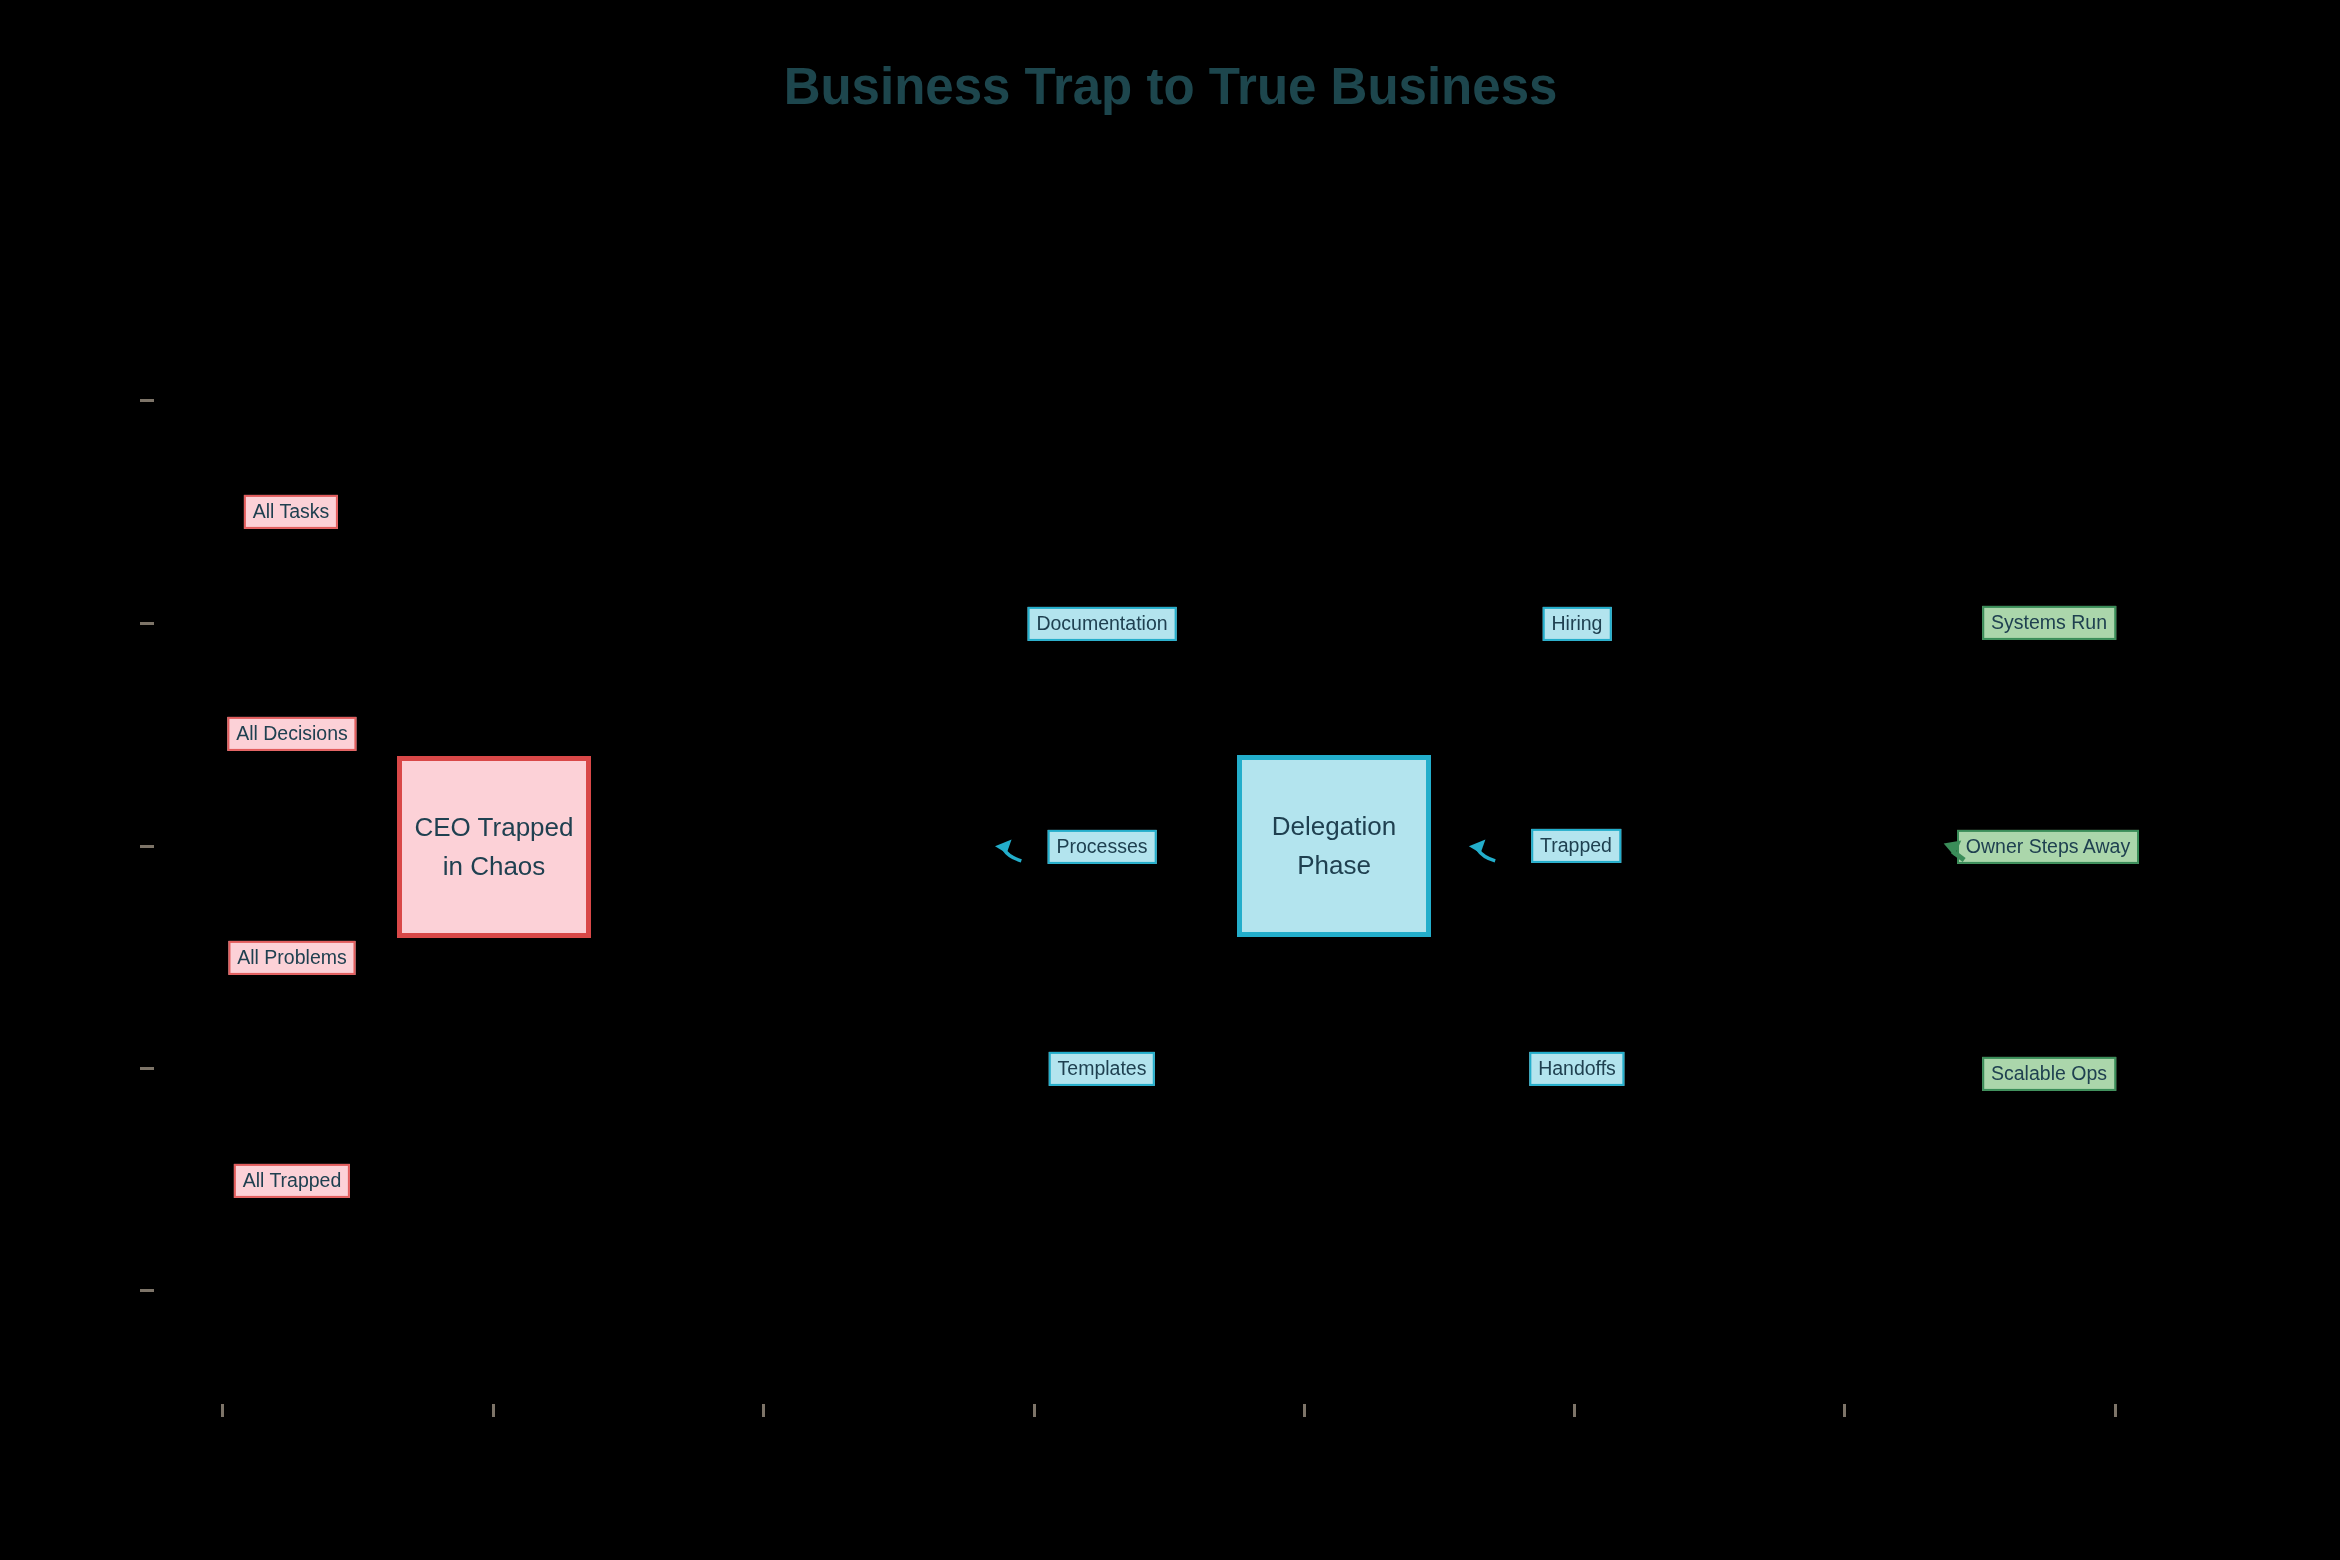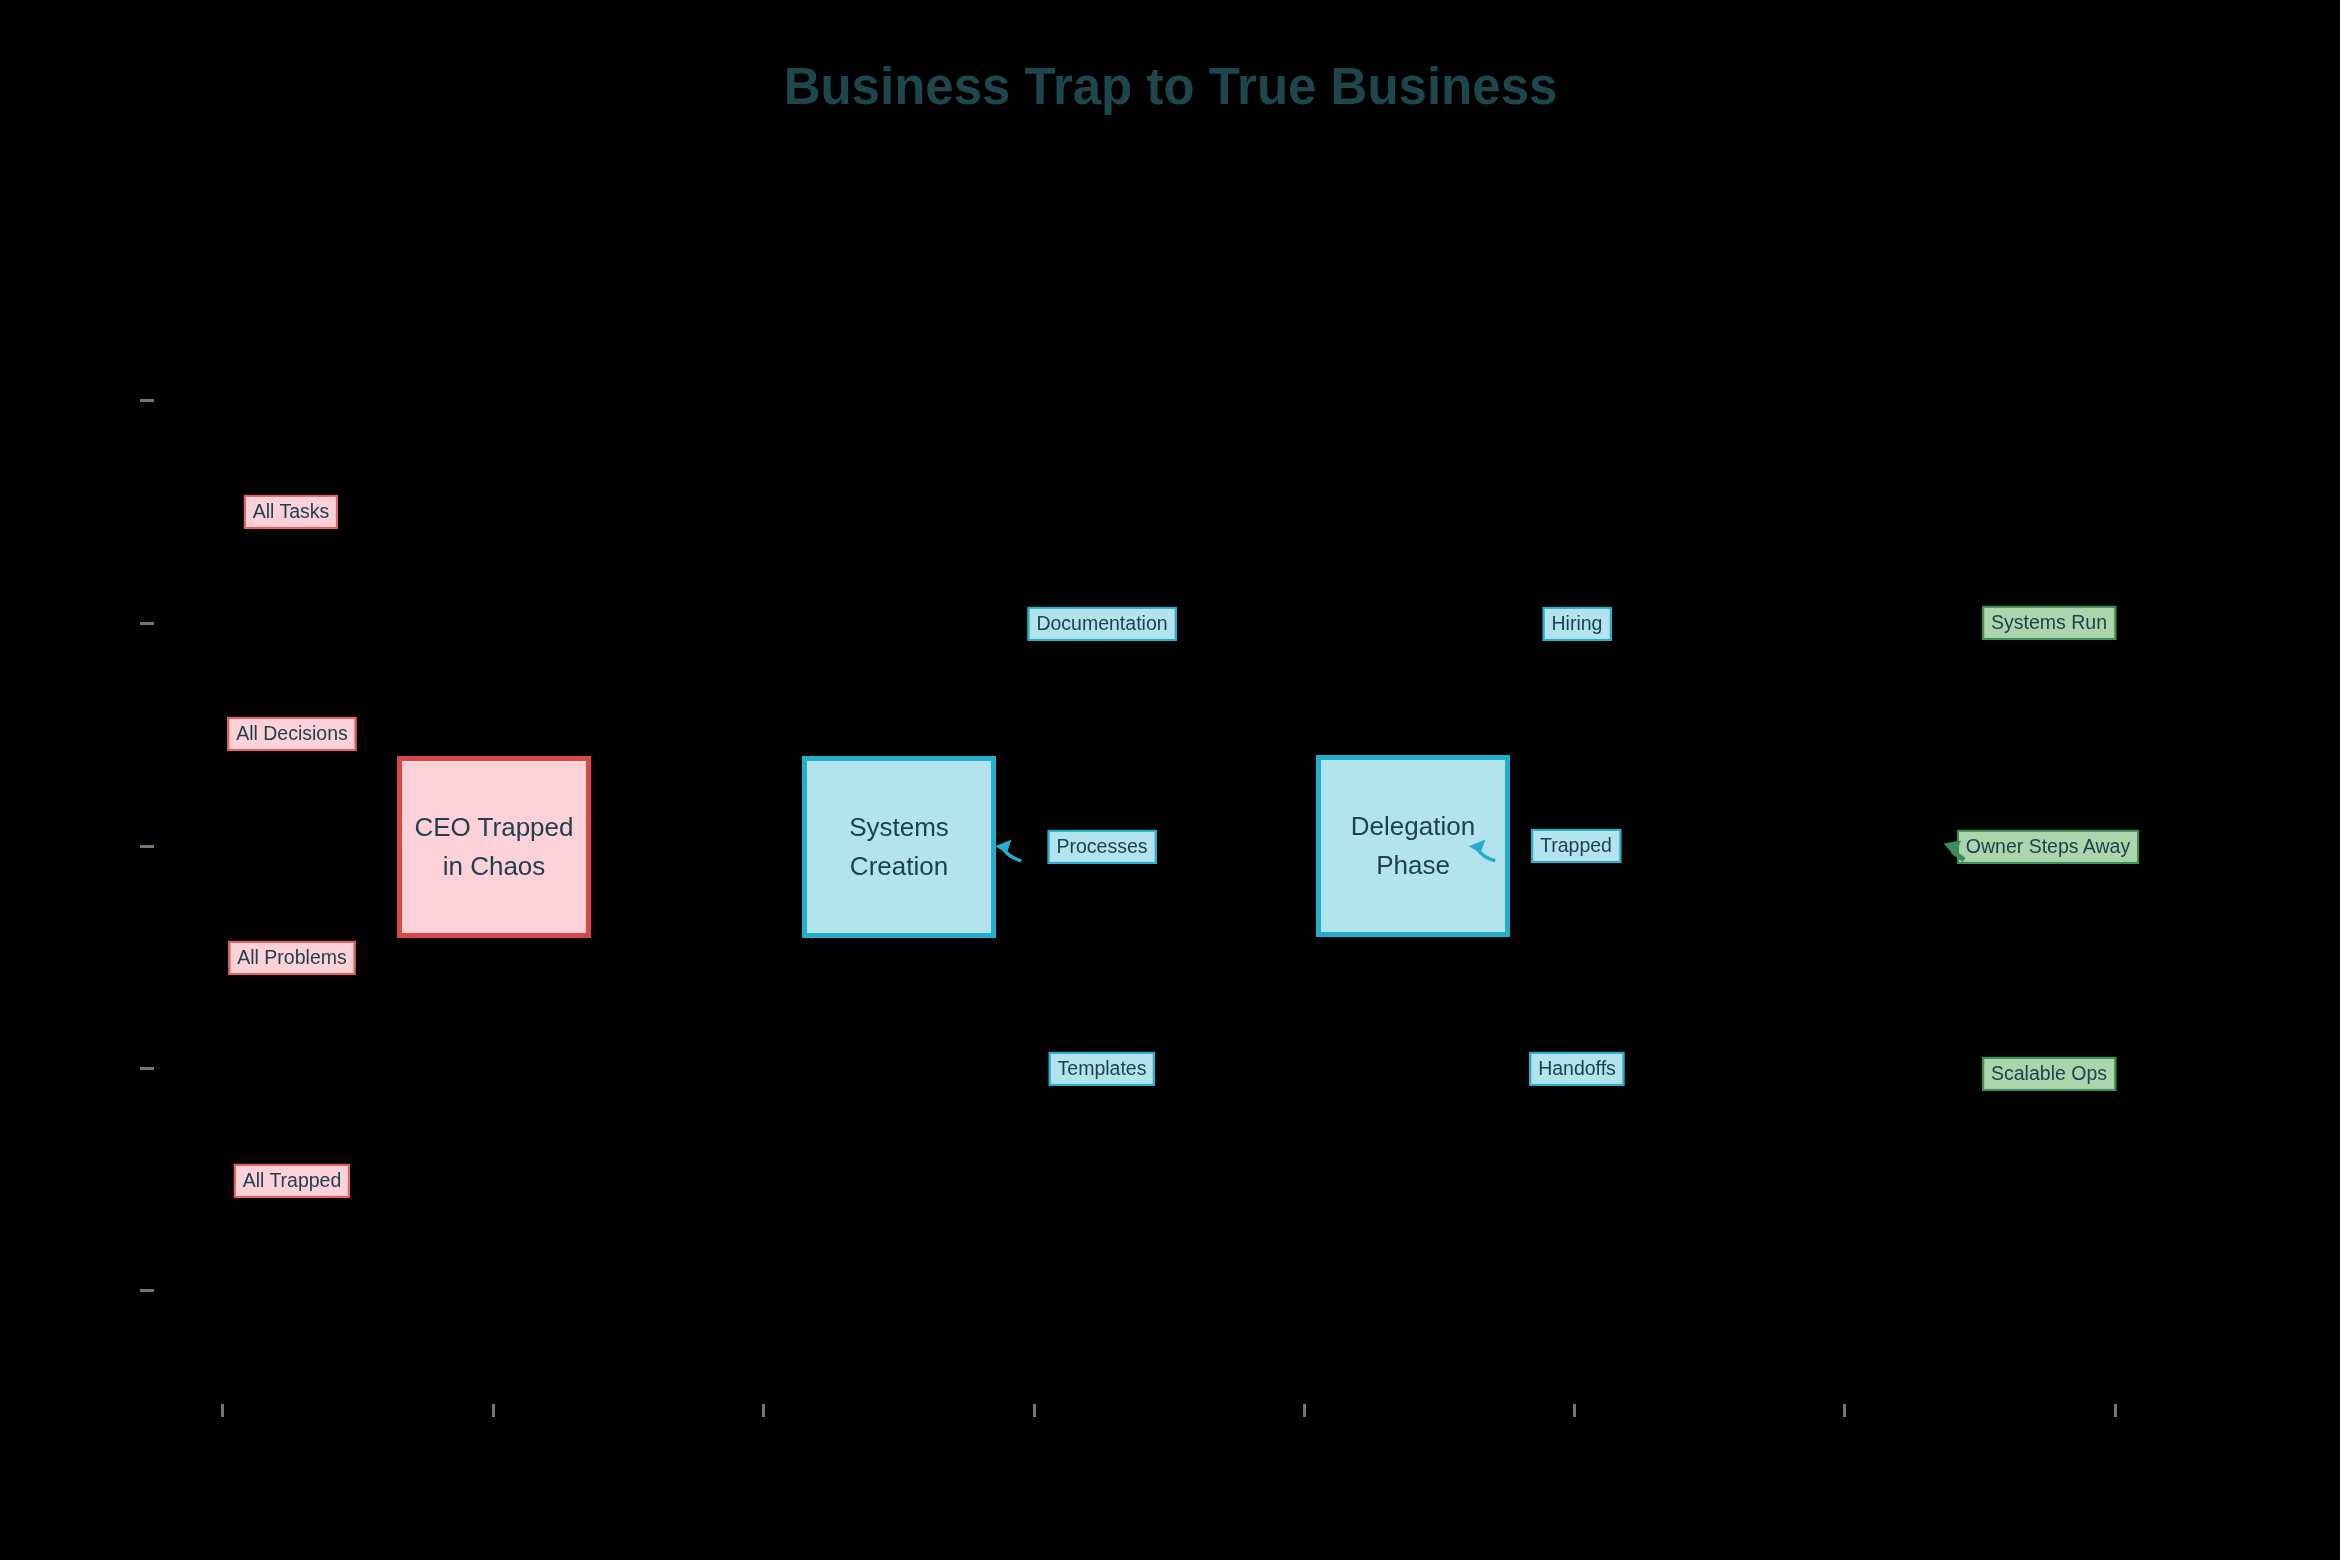--- a/index.html
+++ b/index.html
@@ -127,25 +127,21 @@
 
   <div class="tag pink" style="left:291px;top:512px">All Tasks</div>
   <div class="tag pink" style="left:292px;top:734px">All Decisions</div>
   <div class="tag pink" style="left:292px;top:958px">All Problems</div>
   <div class="tag pink" style="left:292px;top:1181px">All Trapped</div>
 
   <div class="node pink-node" style="left:494px;top:847px">
     <span>CEO Trapped</span>
     <span>in Chaos</span>
   </div>
-  <div class="node blue-node" style="left:899px;top:847px">
-    <span>Systems</span>
-    <span>Creation</span>
-  </div>
-  <div class="node blue-node" style="left:1413px;top:846px">
+  <div class="node blue-node" style="left:1334px;top:846px">
     <span>Delegation</span>
     <span>Phase</span>
   </div>
 
   <div class="tag blue" style="left:1102px;top:624px">Documentation</div>
   <div class="tag blue" style="left:1102px;top:847px">Processes</div>
   <div class="tag blue" style="left:1102px;top:1069px">Templates</div>
 
   <div class="tag blue" style="left:1577px;top:624px">Hiring</div>
   <div class="tag blue" style="left:1576px;top:846px">Trapped</div>

